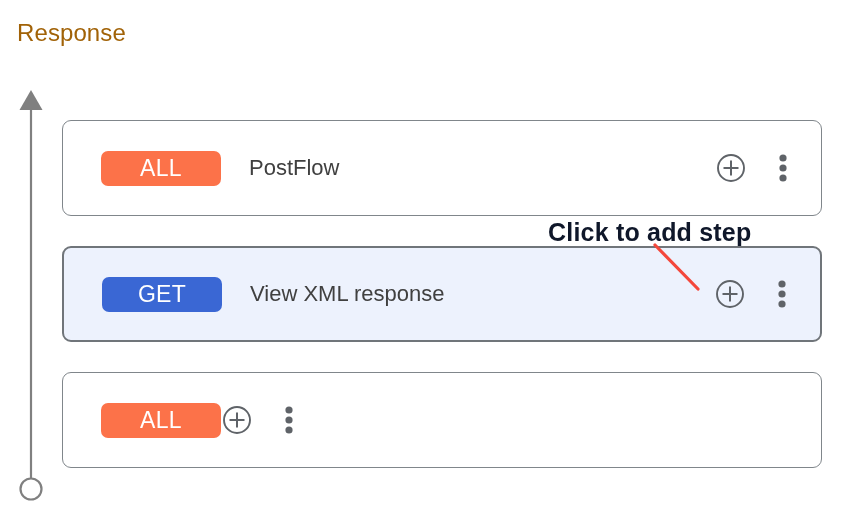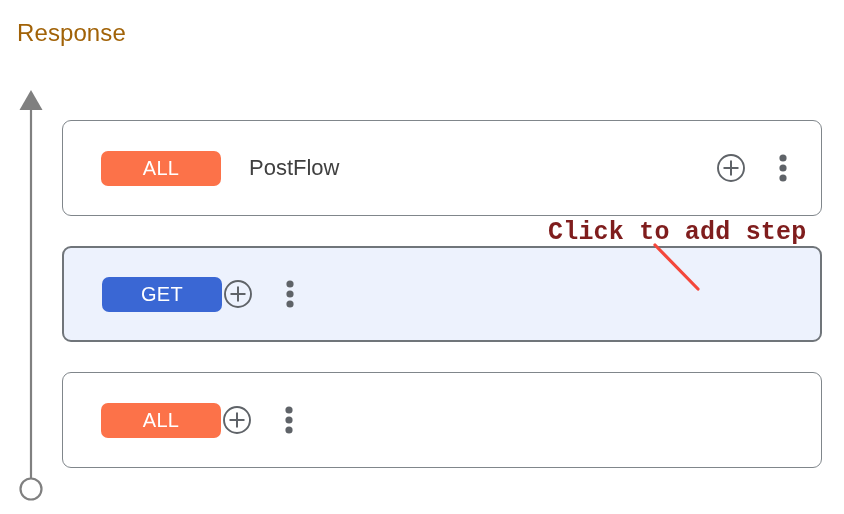--- a/index.html
+++ b/index.html
@@ -67,21 +67,21 @@
 
   
   .badge {
     box-sizing: border-box;
     min-width: 120px;
     height: 35px;
     border-radius: 7px;
     display: flex;
     align-items: center;
     justify-content: center;
-    font-size: 20px;
+    font-size: 23px;
     font-weight: 400;
     color: #ffffff;
     letter-spacing: 0.3px;
     flex: none;
   }
   .badge.all { background: #fc7249; }
   .badge.get { background: #3a67d4; }
 
   
   .row-label {
@@ -109,24 +109,23 @@
   }
   .icon-btn svg { display: block; }
 
   
   .annotation-text {
     position: absolute;
     left: 548px;
     top: 218px;
     font-size: 25px;
     font-weight: bold;
-    color: #7f1d1d;
+    color: #0f172a;
     letter-spacing: 0.2px;
     white-space: nowrap;
-    font-family: Liberation Mono, monospace;
   }
   .annotation-arrow {
     position: absolute;
     left: 640px;
     top: 238px;
     width: 80px;
     height: 60px;
     pointer-events: none;
   }
 </style>
@@ -164,20 +163,21 @@
           <circle cx="4" cy="5" r="3.6" fill="#5f6368"></circle>
           <circle cx="4" cy="15" r="3.6" fill="#5f6368"></circle>
           <circle cx="4" cy="25" r="3.6" fill="#5f6368"></circle>
         </svg>
       </span>
     </span>
   </div>
 
   <div class="row selected">
     <span class="badge get">GET</span>
+    <span class="row-label">View XML response</span>
     <span class="row-actions">
       <span class="icon-btn">
         <svg width="30" height="30" viewBox="0 0 30 30">
           <circle cx="15" cy="15" r="13" fill="none" stroke="#5f6368" stroke-width="1.9"></circle>
           <line x1="15" y1="7.5" x2="15" y2="22.5" stroke="#5f6368" stroke-width="2"></line>
           <line x1="7.5" y1="15" x2="22.5" y2="15" stroke="#5f6368" stroke-width="2"></line>
         </svg>
       </span>
       <span class="icon-btn">
         <svg width="8" height="30" viewBox="0 0 8 30">

